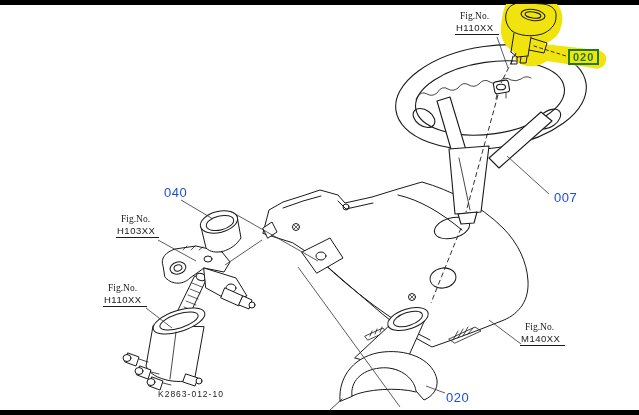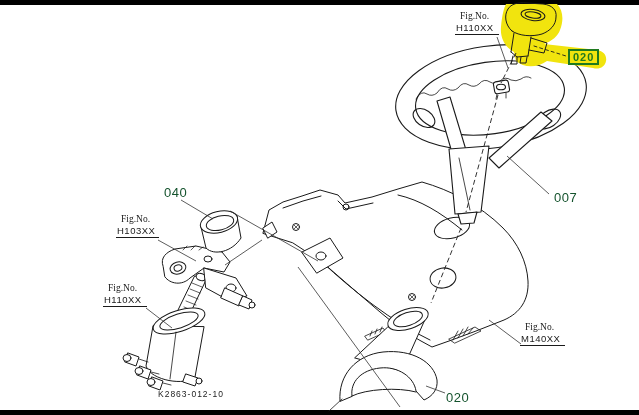--- a/index.html
+++ b/index.html
@@ -5,21 +5,21 @@
   html,body{margin:0;padding:0;background:#e8e8e8;}
   #page{
     position:relative;width:639px;height:415px;background:var(--bg,#fff);
     font-family:"Liberation Sans",sans-serif;color:#1a1a1a;overflow:hidden;
   }
   .bar{position:absolute;left:0;width:639px;height:5px;background:var(--bar,#000);}
   #bar-top{top:0;}
   #bar-bottom{bottom:0;}
   svg{position:absolute;left:0;top:0;}
   .lbl{position:absolute;white-space:nowrap;}
-  .part-num{font-size:13px;letter-spacing:0.5px;color:#14532d;}
+  .part-num{font-size:13px;letter-spacing:0.5px;color:#1d4ed8;}
   .part-num.hl{
     color:var(--hl-label,#1f7a1f);border:2px solid var(--hl-label,#1f7a1f);
     font-weight:bold;font-size:11px;line-height:12px;padding:0 3px;letter-spacing:1px;
     background:transparent;
   }
   .figref{font-size:9.5px;line-height:11px;border-bottom:1px solid #1a1a1a;padding-bottom:1px;}
   .figref .l1{display:block;padding-left:5px;font-family:Liberation Serif, serif;}
   .figref .l2{display:block;padding-left:1px;letter-spacing:0.5px;}
   .code{font-size:8.5px;letter-spacing:1px;color:#222;padding-left:44px;}
   .hl-fill{fill:var(--hl-fill,#f1e40e);stroke:none;}

